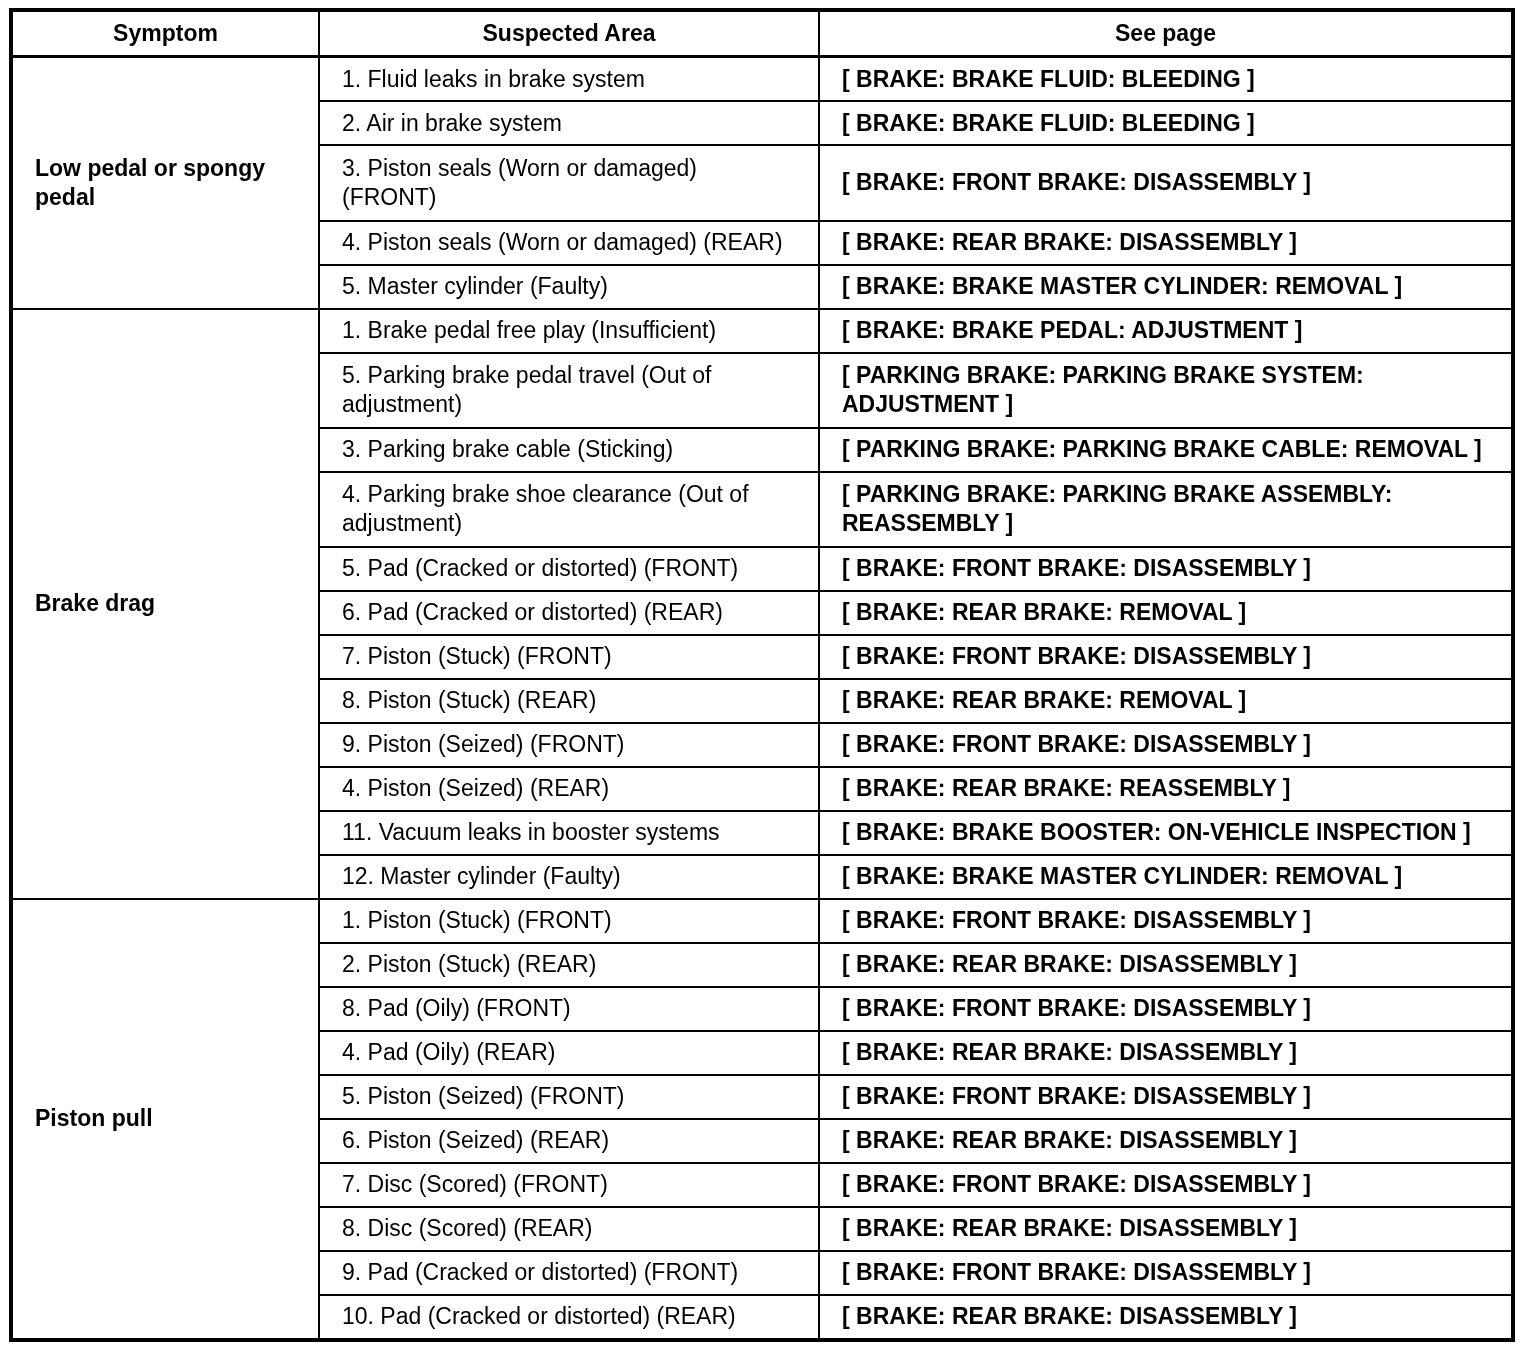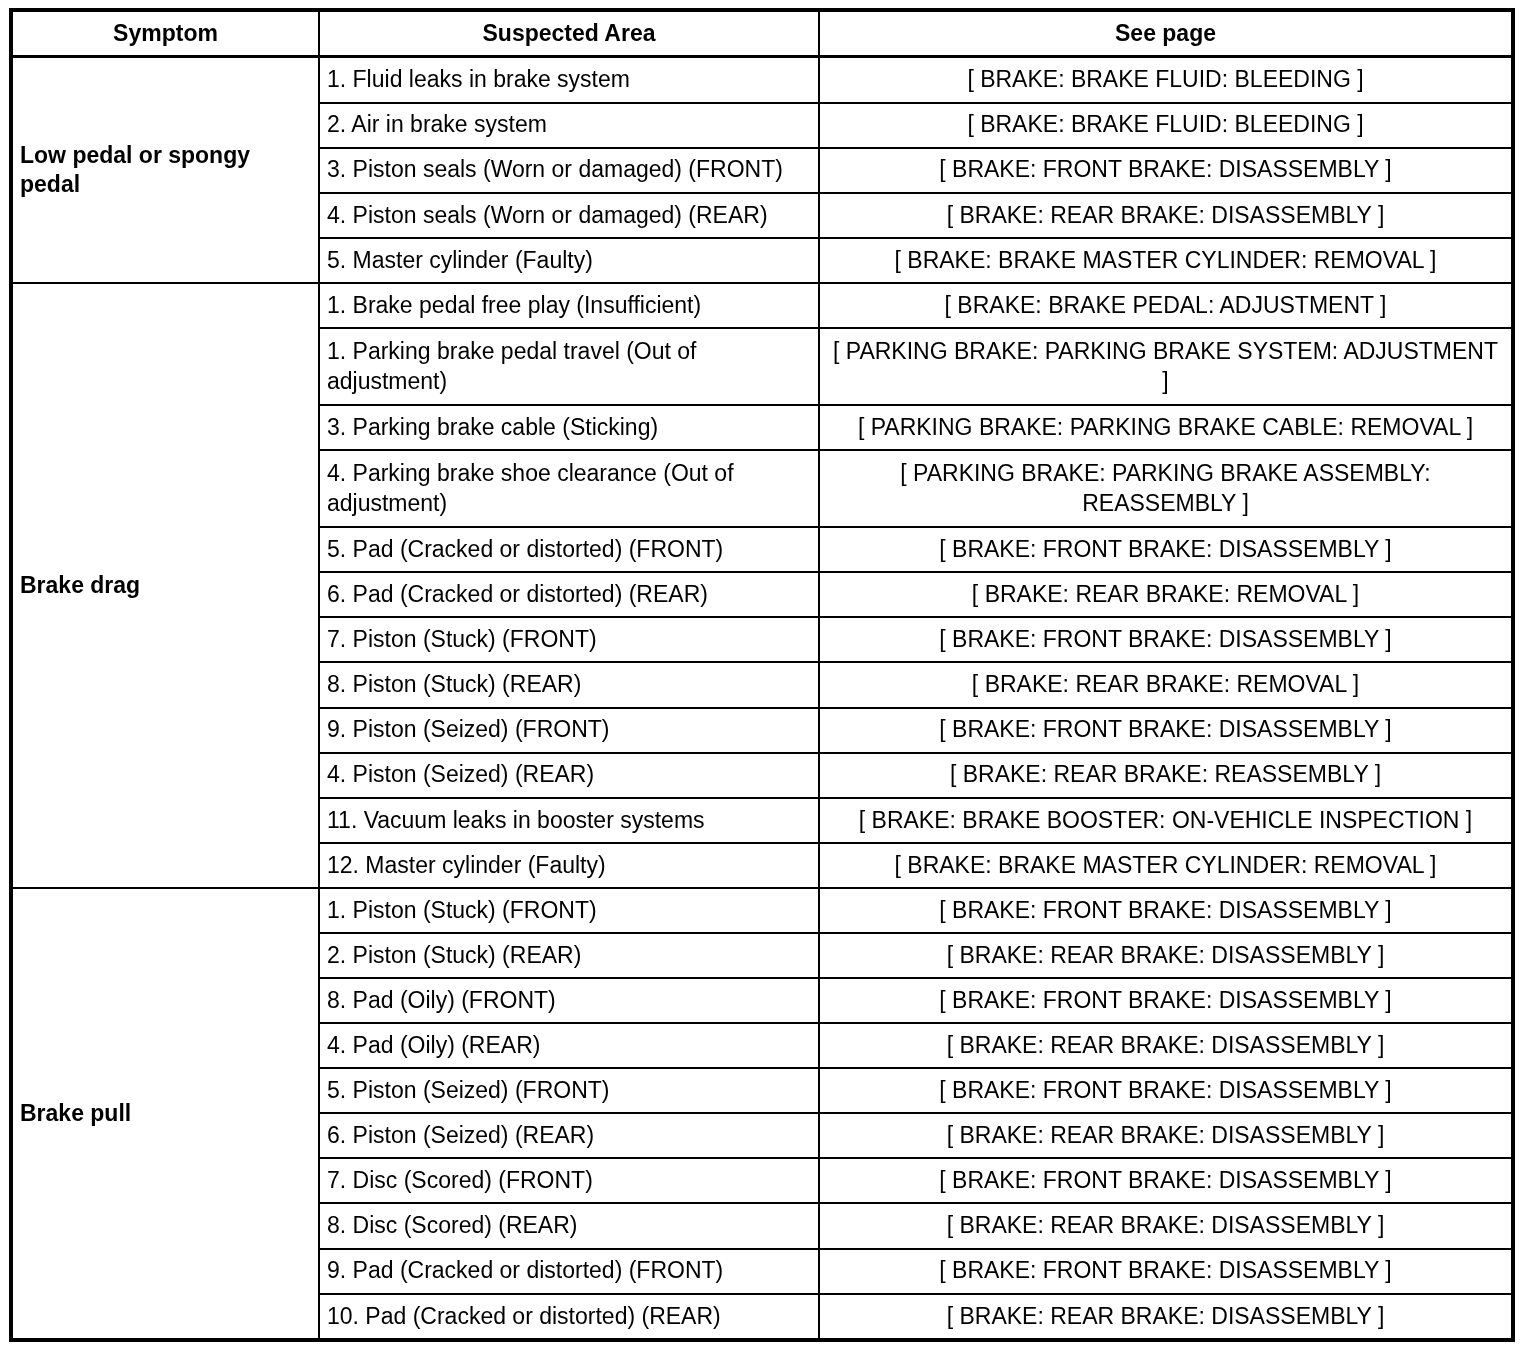--- a/index.html
+++ b/index.html
@@ -23,21 +23,21 @@
     font-family: "Liberation Sans", sans-serif;
     color: #000000;
   }
   col.col-symptom { width: 308px; }
   col.col-area    { width: 500px; }
   col.col-page    { width: 694px; }
   th, td {
     border: 2px solid #000000;
     font-size: 23px;
     line-height: 1.28;
-    padding: 5px 7px;
+    padding: 5px 22px;
     overflow-wrap: break-word;
   }
   th {
     font-weight: 700;
     text-align: center;
     vertical-align: middle;
     padding: 7px 6px;
     border-bottom: 3px solid #000000;
   }
   td.symptom-cell {
@@ -45,22 +45,21 @@
     text-align: left;
     font-weight: 700;
   }
   td.area-cell {
     vertical-align: middle;
     text-align: left;
     font-weight: 400;
   }
   td.page-cell {
     vertical-align: middle;
-    text-align: center;
-    font-weight: 400;
+    font-weight: 700;
   }
 </style>
 </head>
 <body>
 
 <div class="page">
   <table class="symptom-table">
     <colgroup>
       <col class="col-symptom">
       <col class="col-area">
@@ -94,21 +93,21 @@
         <tr>
           <td class="area-cell">5. Master cylinder (Faulty)</td>
           <td class="page-cell">[ BRAKE: BRAKE MASTER CYLINDER: REMOVAL ]</td>
         </tr>
         <tr>
           <td class="symptom-cell" rowspan="12">Brake drag</td>
           <td class="area-cell">1. Brake pedal free play (Insufficient)</td>
           <td class="page-cell">[ BRAKE: BRAKE PEDAL: ADJUSTMENT ]</td>
         </tr>
         <tr>
-          <td class="area-cell">1. Parking brake pedal travel (Out of adjustment)</td>
+          <td class="area-cell">5. Parking brake pedal travel (Out of adjustment)</td>
           <td class="page-cell">[ PARKING BRAKE: PARKING BRAKE SYSTEM: ADJUSTMENT ]</td>
         </tr>
         <tr>
           <td class="area-cell">3. Parking brake cable (Sticking)</td>
           <td class="page-cell">[ PARKING BRAKE: PARKING BRAKE CABLE: REMOVAL ]</td>
         </tr>
         <tr>
           <td class="area-cell">4. Parking brake shoe clearance (Out of adjustment)</td>
           <td class="page-cell">[ PARKING BRAKE: PARKING BRAKE ASSEMBLY: REASSEMBLY ]</td>
         </tr>
@@ -138,21 +137,21 @@
         </tr>
         <tr>
           <td class="area-cell">11. Vacuum leaks in booster systems</td>
           <td class="page-cell">[ BRAKE: BRAKE BOOSTER: ON-VEHICLE INSPECTION ]</td>
         </tr>
         <tr>
           <td class="area-cell">12. Master cylinder (Faulty)</td>
           <td class="page-cell">[ BRAKE: BRAKE MASTER CYLINDER: REMOVAL ]</td>
         </tr>
         <tr>
-          <td class="symptom-cell" rowspan="10">Brake pull</td>
+          <td class="symptom-cell" rowspan="10">Piston pull</td>
           <td class="area-cell">1. Piston (Stuck) (FRONT)</td>
           <td class="page-cell">[ BRAKE: FRONT BRAKE: DISASSEMBLY ]</td>
         </tr>
         <tr>
           <td class="area-cell">2. Piston (Stuck) (REAR)</td>
           <td class="page-cell">[ BRAKE: REAR BRAKE: DISASSEMBLY ]</td>
         </tr>
         <tr>
           <td class="area-cell">8. Pad (Oily) (FRONT)</td>
           <td class="page-cell">[ BRAKE: FRONT BRAKE: DISASSEMBLY ]</td>

